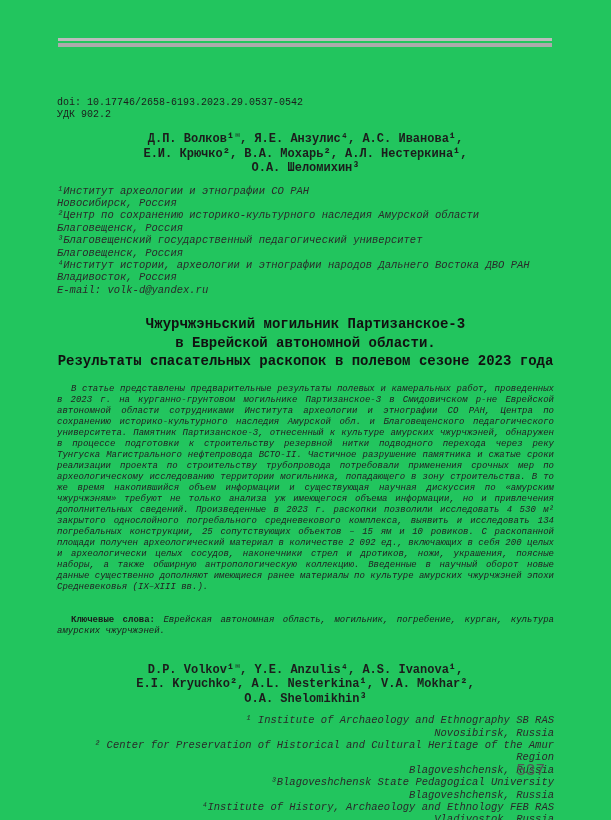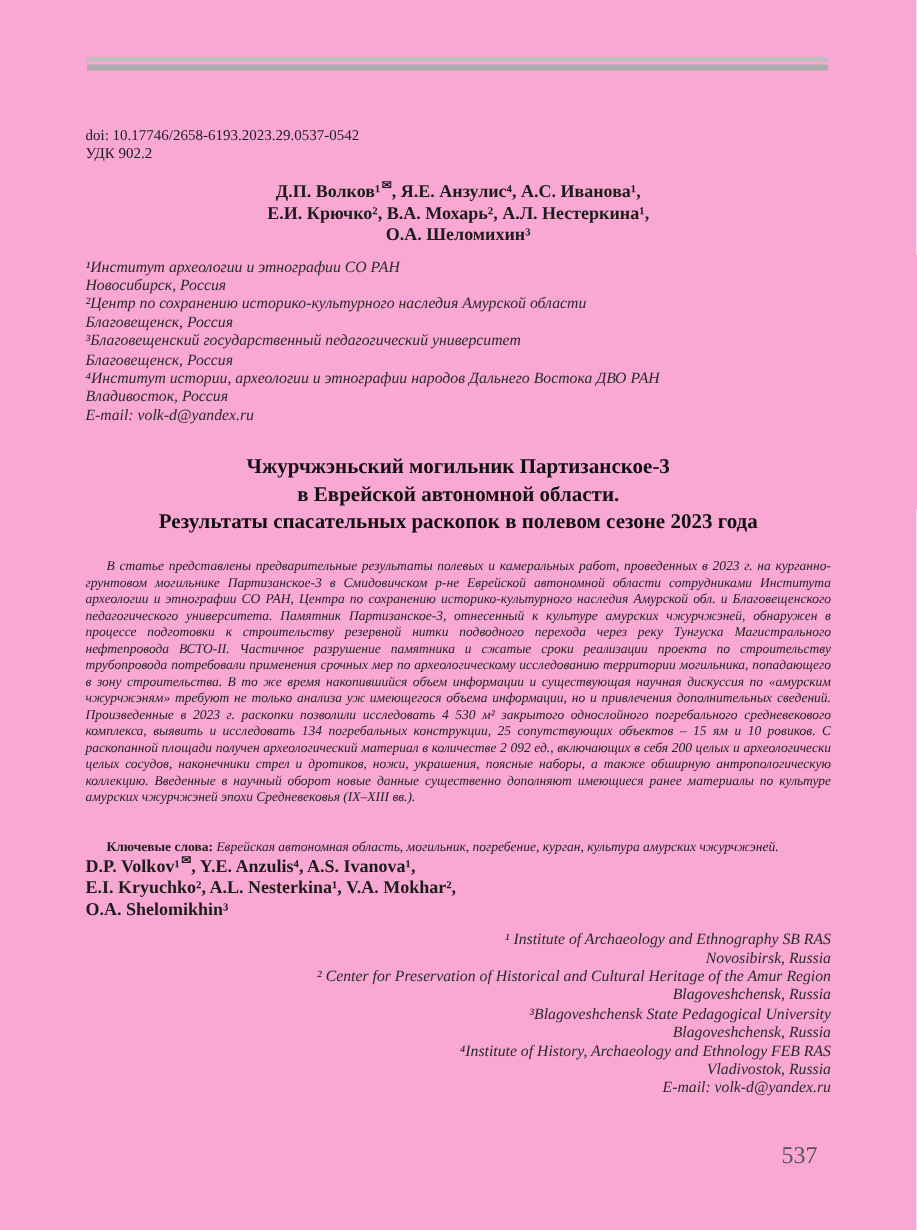--- a/index.html
+++ b/index.html
@@ -1,23 +1,23 @@
 <!DOCTYPE html>
 <html><head>
 <meta charset="utf-8">
 <style>
   html,body { margin:0; padding:0; background:#ffffff; }
   .page {
     position:relative;
     width:611px; height:820px;
-    background:#f9a8d4;
-    font-family:Liberation Serif, serif;
+    background:#22c55e;
+    font-family:Liberation Mono, monospace;
     color:#1c1c1c;
     box-sizing:border-box;
-    padding:0 57px;
+    padding:12px 57px;
     overflow:hidden;
   }
   .rule { position:absolute; left:58px; width:494px; background:#b5b5b5; }
   .rule.one { top:38px; height:3px; background:#bcbcbc; }
   .rule.two { top:43px; height:4px; background:#ababab; }
 
   .meta-block { padding-top:85px; font-size:10px; line-height:12px; color:#1c1c1c; }
 
   .authors-ru { margin-top:11px; text-align:center; font-weight:bold; font-size:12px; line-height:14.5px; }
   .affils-ru  { margin-top:9px; text-align:left; font-style:italic; font-size:10.5px; line-height:12.4px; color:#2a2a2a; }
@@ -29,21 +29,21 @@
     font-style:italic;
     font-size:9px; line-height:11px;
     text-align:justify;
     text-indent:14px;
     color:#222;
   }
   .keywords { margin-top:22px; font-size:9px; line-height:11px; text-indent:14px; text-align:justify; }
   .keywords .kw-label { font-weight:bold; font-style:normal; }
   .keywords .kw-text { font-style:italic; }
 
-  .authors-en { text-align:left; font-weight:bold; font-size:12px; line-height:14.5px; }
+  .authors-en { margin-top:26px; text-align:center; font-weight:bold; font-size:12px; line-height:14.5px; }
   .affils-en  { margin-top:8px; text-align:right; font-style:italic; font-size:10.5px; line-height:12.4px; color:#2a2a2a; }
 
   .env { font-size:8px; vertical-align:super; line-height:0; margin-left:1px; }
 
   .page-number { position:absolute; right:66px; bottom:40px; font-size:16px; color:#555; }
 </style>
 </head>
 <body>
 
 <div class="page">

